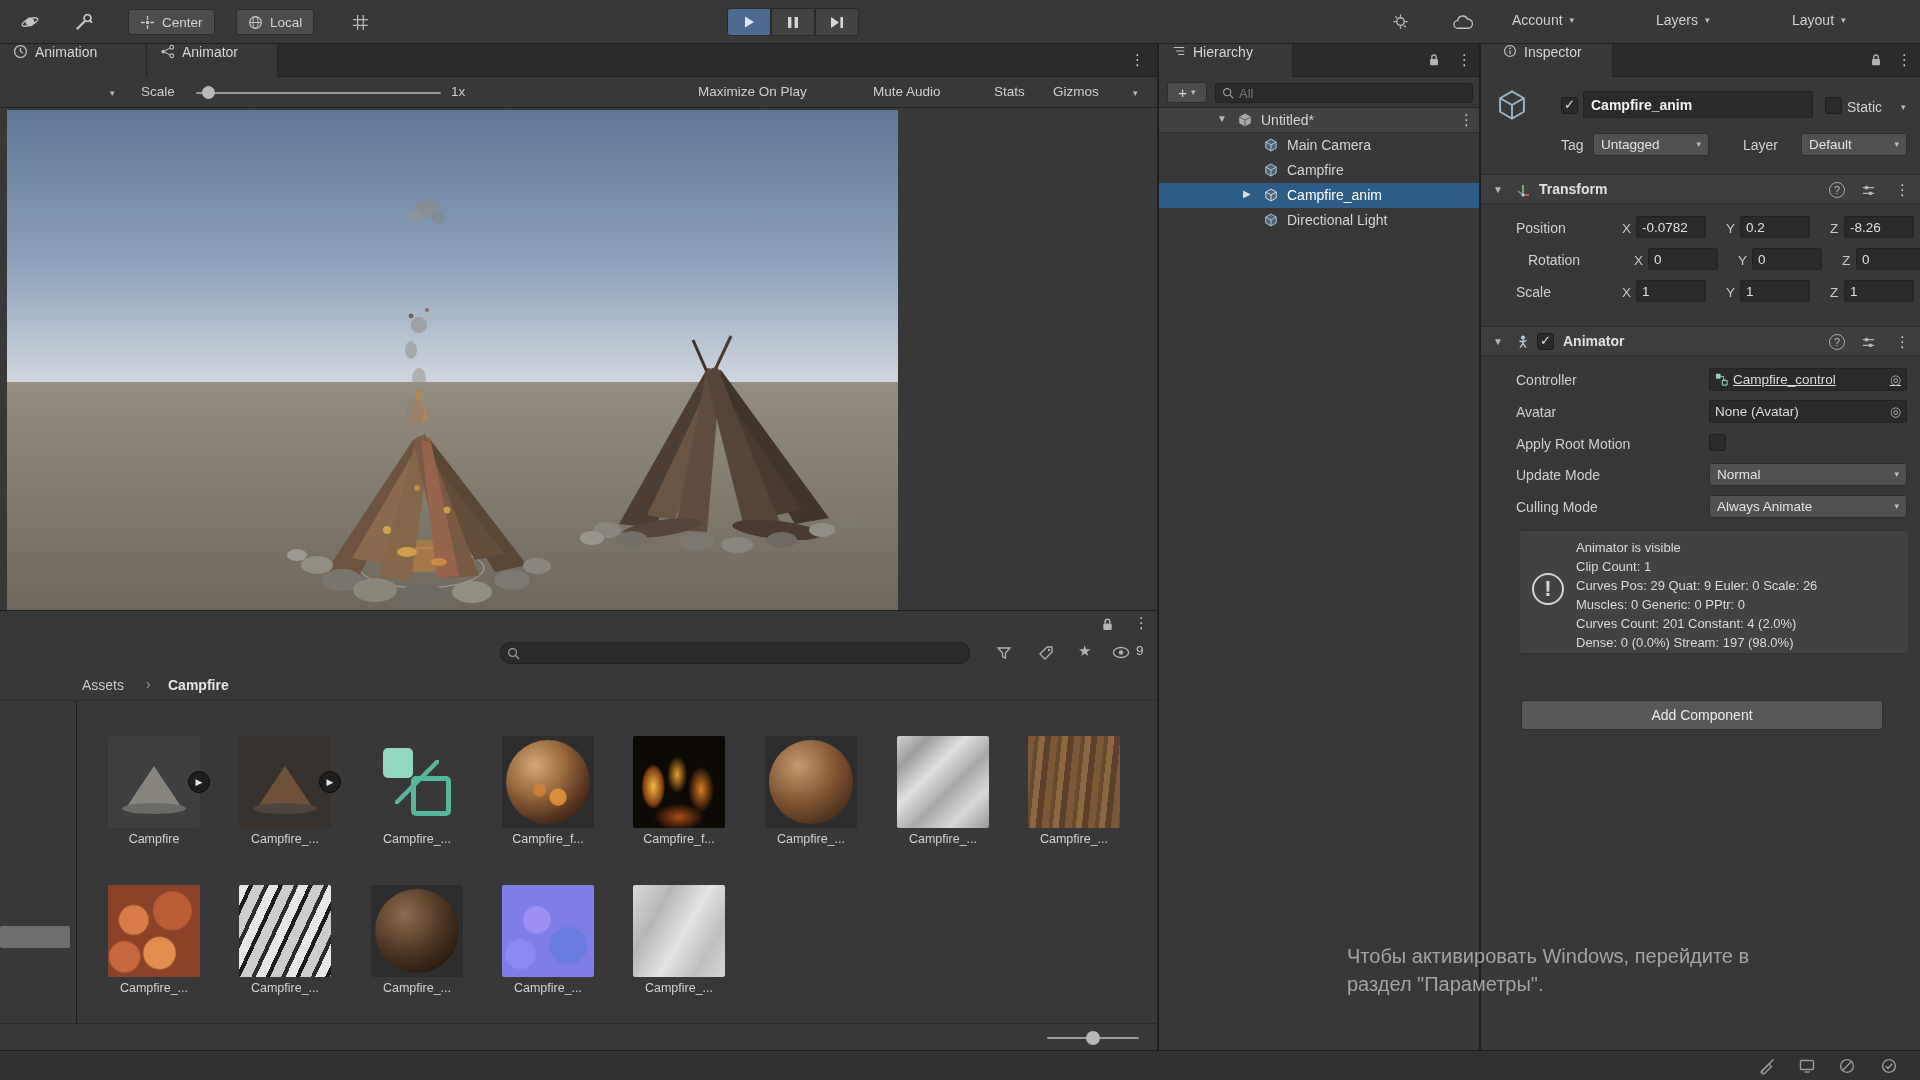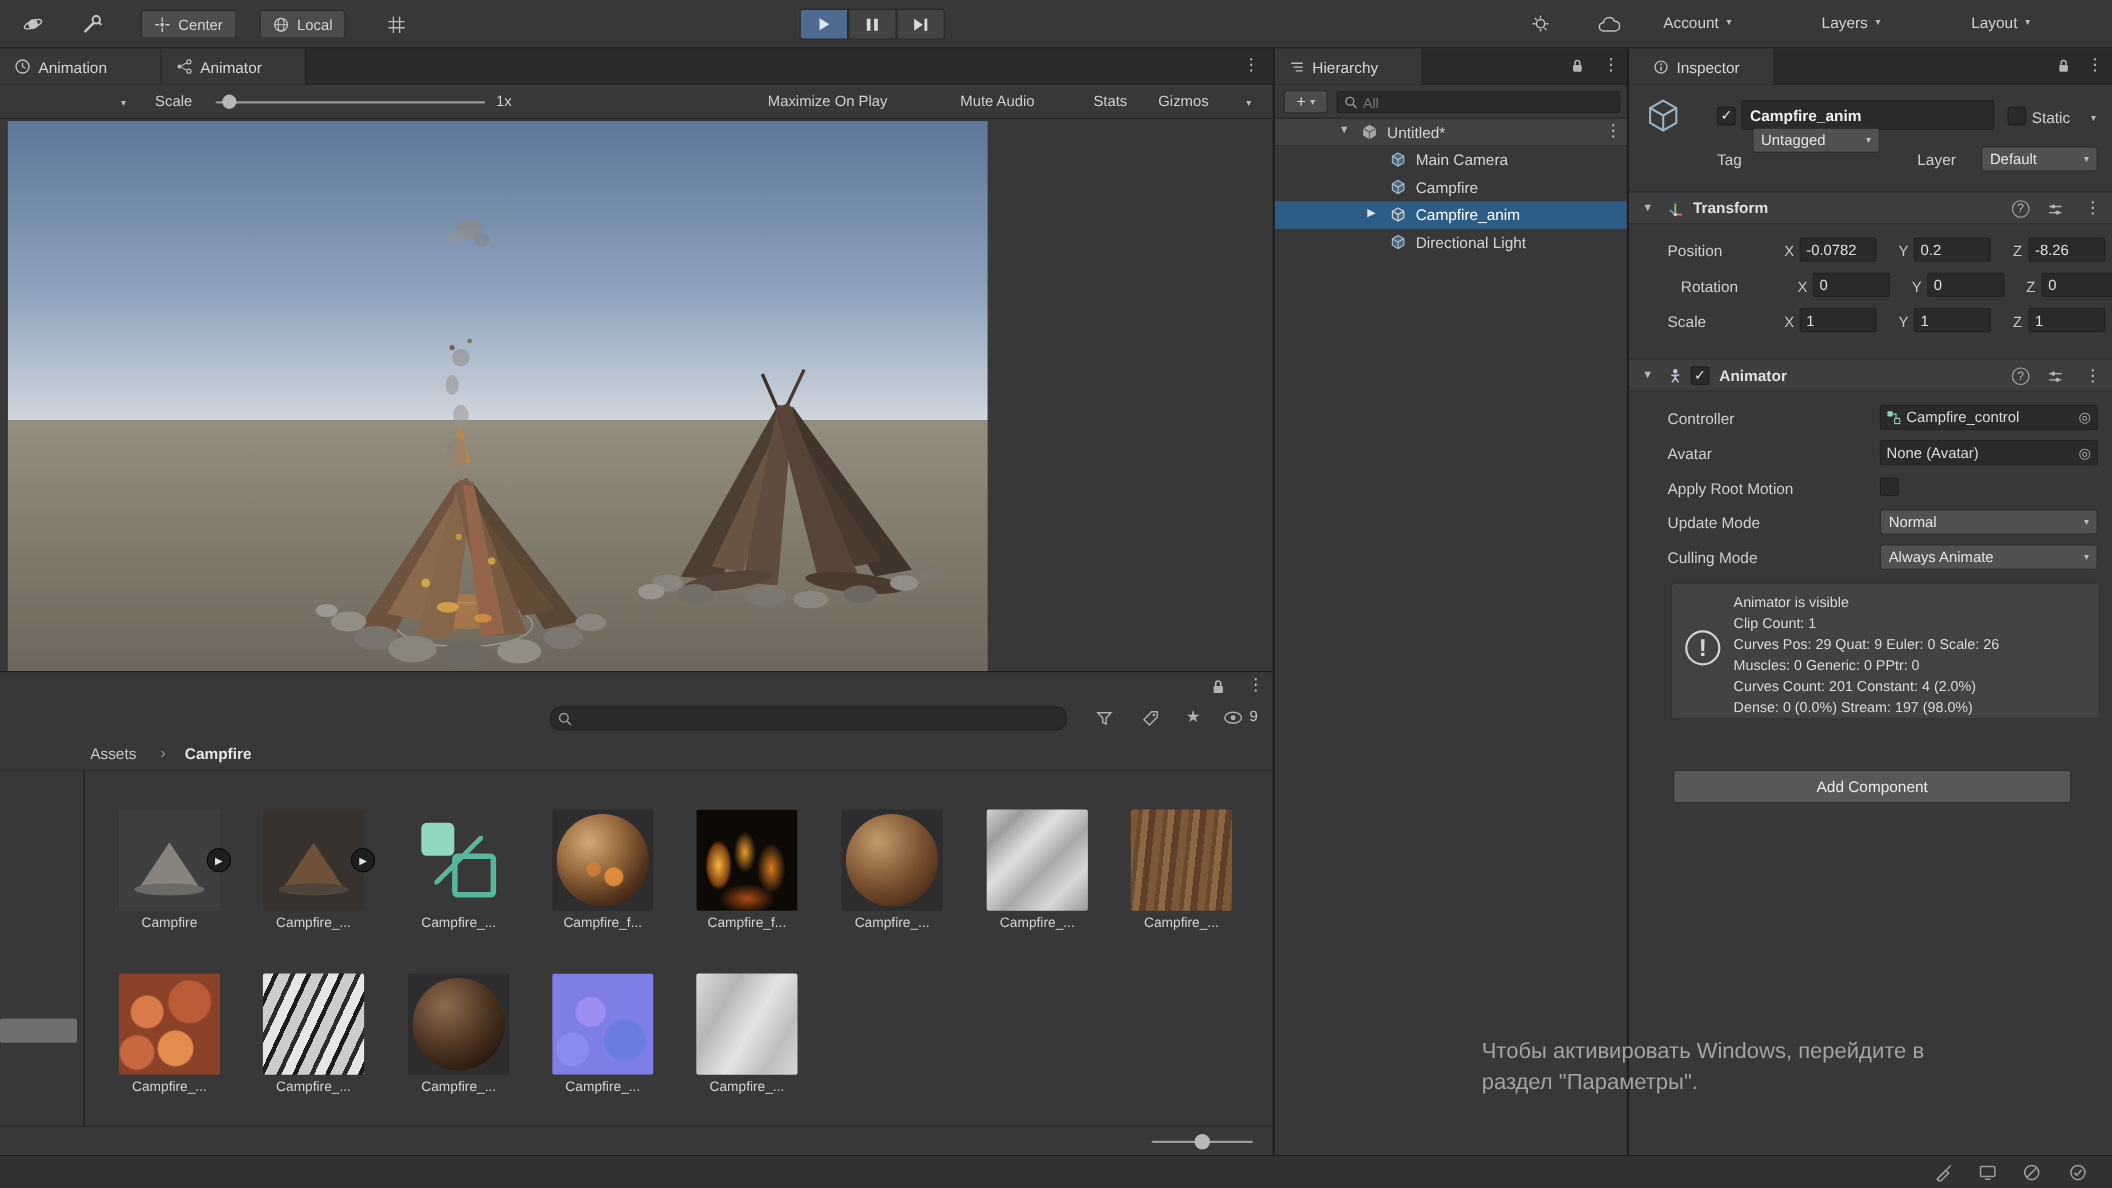--- a/index.html
+++ b/index.html
@@ -16,21 +16,21 @@
   .play-group { position:absolute; left:727px; top:8px; display:flex; }
   .play-btn { width:44px; height:28px; background:#434343; border:1px solid #2a2a2a; display:flex; align-items:center; justify-content:center; }
   .play-btn:first-child { border-radius:3px 0 0 3px; }
   .play-btn:last-child { border-radius:0 3px 3px 0; }
   .play-btn.active { background:var(--accent-play,#4d6b91); }
   .dd-btn { position:absolute; top:12px; display:flex; gap:7px; align-items:center; color:#d0d0d0; font-size:14px; }
   .caret { font-size:9px; color:#bdbdbd; line-height:1; }
 
   
   .tabbar { position:absolute; height:33px; background:#2b2b2b; border-bottom:1px solid #1f1f1f; }
-  .tab { position:absolute; top:0; height:33px; background:#383838; display:flex; align-items:center; gap:7px; padding:0 13px; font-size:14px; color:#d6d6d6; border-right:1px solid #252525; }
+  .tab { position:absolute; top:0; height:33px; background:#383838; display:flex; gap:7px; padding:0 13px; font-size:14px; color:#d6d6d6; border-right:1px solid #252525; }
   .kebab { font-size:15px; color:#c6c6c6; letter-spacing:0; line-height:1; }
 
   
   #game-toolbar { position:absolute; left:0; top:77px; width:1157px; height:31px; background:#383838; border-bottom:1px solid #252525; }
   .gt-text { position:absolute; top:7px; font-size:13.5px; color:#cfcfcf; white-space:nowrap; }
 
   #left-bg { position:absolute; left:0; top:108px; width:1157px; height:502px; background:#383838; }
   #game-view { position:absolute; left:7px; top:110px; width:891px; height:500px; background:#44505e; overflow:hidden; }
 
   
@@ -545,21 +545,21 @@
         <path d="M2.4 4.8L8 8l5.6-3.2M8 8v6.4" stroke="#9ab4c6" stroke-width="0.9" fill="none"></path>
       </svg>
   </span>
   <span class="checkbox checked" style="left:80px; top:53px;"></span>
   <input style="position: absolute; left: 102px; top: 47px; width: 230px; height: 27px; background: rgb(42, 42, 42); border: 1px solid rgb(35, 35, 35); border-radius: 2px; color: rgb(240, 240, 240); font-weight: bold; font-size: 14px; padding: 0px 7px; font-family: inherit; outline: none;" value="Campfire_anim">
   <span class="checkbox" style="left:344px; top:53px;"></span>
   <span class="ins-label" style="left:366px; top:55px;">Static</span>
   <span class="caret" style="position:absolute; left:420px; top:59px;">▾</span>
 
   <span class="ins-label" style="left:80px; top:93px;">Tag</span>
-  <div class="dropdown" style="left:112px; top:72px; width:116px;text-align:center;">
+  <div class="dropdown" style="left:112px; top:89px; width:116px;text-align:center;">
     <span>Untagged</span>
       <span class="caret">▾</span>
   </div>
   <span class="ins-label" style="left:262px; top:93px;">Layer</span>
   <div class="dropdown" style="left:320px; top:89px; width:106px;">
     <span>Default</span>
       <span class="caret">▾</span>
   </div>
 
   <div class="comp-header" style="top:130px;">
@@ -627,21 +627,21 @@
       <svg width="15" height="15" viewBox="0 0 16 16">
           <path d="M2 5h12M2 11h12" stroke="#b4b4b4" stroke-width="1.3"></path>
           <circle cx="6" cy="5" r="2" fill="#b4b4b4"></circle>
           <circle cx="10" cy="11" r="2" fill="#b4b4b4"></circle>
         </svg>
     </span>
     <span class="kebab" style="position:absolute; left:414px; top:7px;">⋮</span>
   </div>
 
   <span class="ins-label" style="left:35px; top:328px;">Controller</span>
-  <div class="objfield" style="left:228px; top:324px; width:198px;">
+  <div class="objfield" style="left:228px; top:324px; width:198px;text-decoration:underline;">
     <span>
         <svg width="13" height="13" viewBox="0 0 15 15">
           <rect x="1" y="1" width="5.5" height="5.5" rx="1" fill="#8fd4c0"></rect>
           <rect x="8.5" y="8.5" width="5.5" height="5.5" rx="1" fill="none" stroke="#8fd4c0" stroke-width="1.2"></rect>
           <path d="M6.5 4h3.5v4.5" stroke="#8fd4c0" stroke-width="1.1" fill="none"></path>
         </svg>
       </span>
     <span style="overflow:hidden; white-space:nowrap;">Campfire_control</span>
     <span class="picker">◎</span>
   </div>

